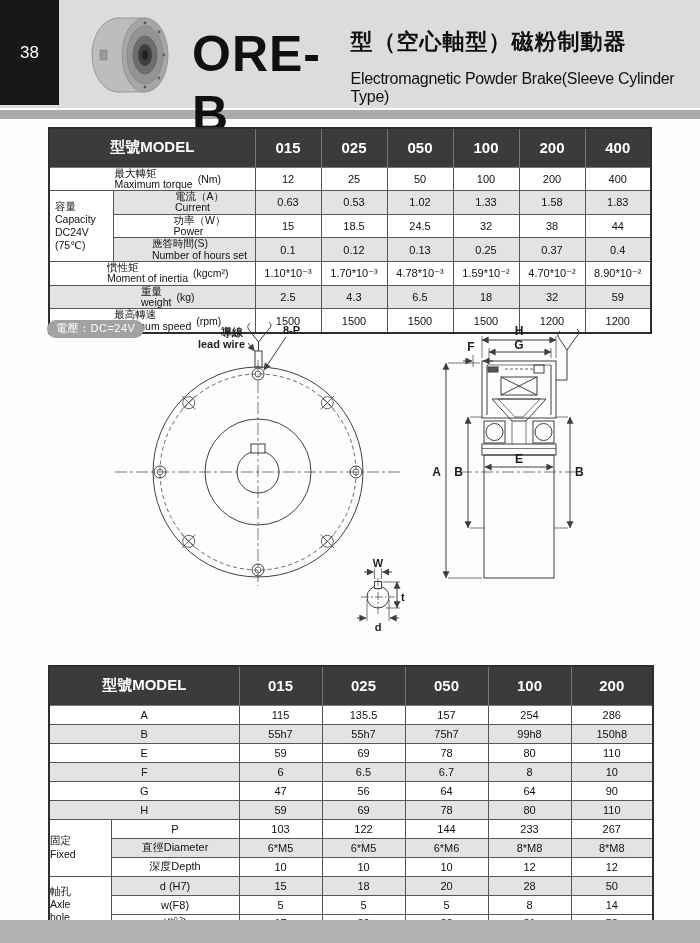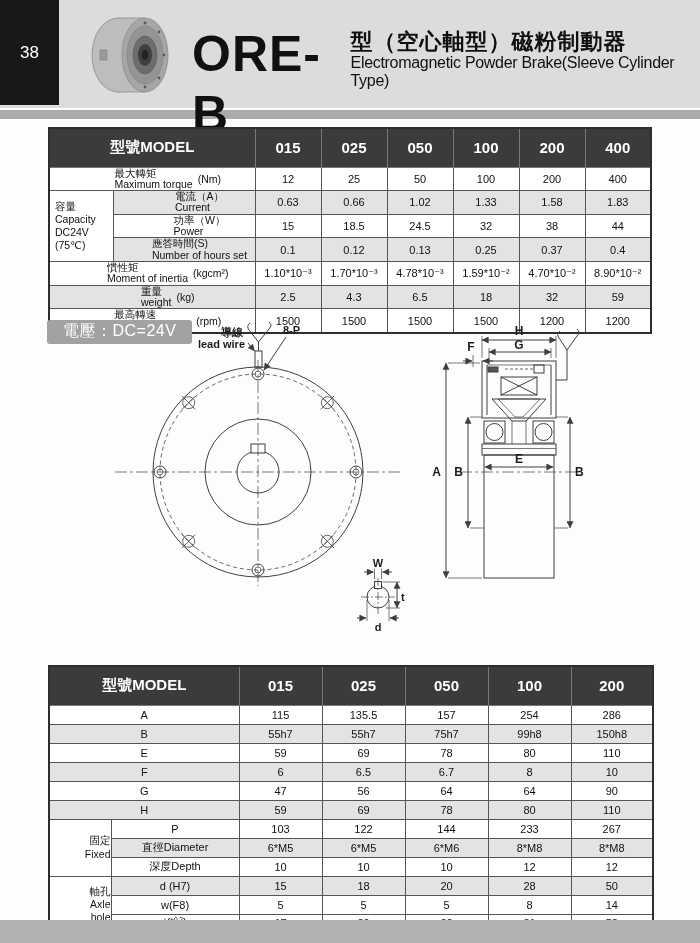--- a/index.html
+++ b/index.html
@@ -10,41 +10,41 @@
   
   .band{position:absolute;left:0;top:0;width:700px;height:108px;background:#dcdcdc;}
   .subbar{position:absolute;left:0;top:110px;width:700px;height:9px;background:#ababab;}
   .pagebox{position:absolute;left:0;top:0;width:59px;height:105px;background:#181818;
     color:#fff;display:flex;align-items:center;justify-content:center;font-size:17px;}
   .photo{position:absolute;left:88px;top:12px;}
   .titleblock{position:absolute;left:192px;top:24px;display:flex;align-items:flex-start;}
   .model{font-size:50px;font-weight:700;line-height:60px;letter-spacing:1px;color:#101010;}
   .title-right{padding-top:6px;}
   .zh-title{font-size:22px;font-weight:700;letter-spacing:1px;color:#101010;line-height:1.1;}
-  .en-title{font-size:16px;letter-spacing:-0.3px;color:#101010;margin-top:0;}
+  .en-title{font-size:16px;letter-spacing:-0.3px;color:#101010;margin-top:16px;}
   
   table.spec{position:absolute;left:48px;width:604px;border-collapse:collapse;table-layout:fixed;
     border:2px solid #2e2e2e;background:#fff;}
   .spec th,.spec td{border:1px solid #555;padding:0;font-size:11px;text-align:center;vertical-align:middle;}
   .spec thead tr{height:39px;}
   .spec thead th{background:#3b3b3b;color:#fff;font-weight:700;font-size:15px;border-color:#777;}
   #t1{top:127px;}
   #t1 tbody tr{height:23px;}
   #t2{top:665px;}
   #t2 tbody tr{height:19px;}
   tr.shade td{background:#e3e3e3;}
   td.grp{background:#fff !important;text-align:left;padding-left:5px;font-size:10.5px;line-height:1.25;margin-left:44px;}
-  td.grp.ctr{text-align:right;padding-left:0;}
+  td.grp.ctr{text-align:left;padding-left:0;}
   .lblwrap{display:flex;align-items:center;justify-content:center;gap:5px;padding-left:31px;}
   .bil{display:flex;flex-direction:column;align-items:flex-start;line-height:1.08;font-size:10.5px;}
   .unit{font-size:10.5px;}
   .tolstack{display:inline-flex;flex-direction:column;line-height:1;font-size:6.5px;vertical-align:middle;}
   
-  .badge{position:absolute;left:47px;top:320px;background:#a2a2a2;color:#fff;font-size:16px;
-    padding:1px 16px 2px;border-radius:3px;letter-spacing:0.5px;}
+  .badge{position:absolute;left:47px;top:320px;background:#a2a2a2;color:#fff;font-size:11px;
+    padding:1px 9px 2px;border-radius:9px;letter-spacing:0.5px;}
   .drawings{position:absolute;left:105px;top:320px;width:560px;height:320px;}
   .bottombar{position:absolute;left:0;top:920px;width:700px;height:23px;background:#b2b2b2;}
   svg text{font-family:"Liberation Sans","DejaVu Sans",sans-serif;fill:#1c1c1c;}
   .dimtxt{font-size:12px;font-weight:700;}
   .smltxt{font-size:11px;font-weight:700;}
 </style>
 </head>
 <body>
 
 <div class="band"></div>
@@ -130,21 +130,21 @@
         </td>
       <td>
           <div class="lblwrap">
         <span class="bil">
               <span>電流（A）</span>
               <span>Current</span>
             </span>
           </div>
         </td>
       <td>0.63</td>
-      <td>0.66</td>
+      <td>0.53</td>
       <td>1.02</td>
       <td>1.33</td>
       <td>1.58</td>
       <td>1.83</td>
     </tr>
     <tr>
       <td>
           <div class="lblwrap">
         <span class="bil">
               <span>功率（W）</span>

